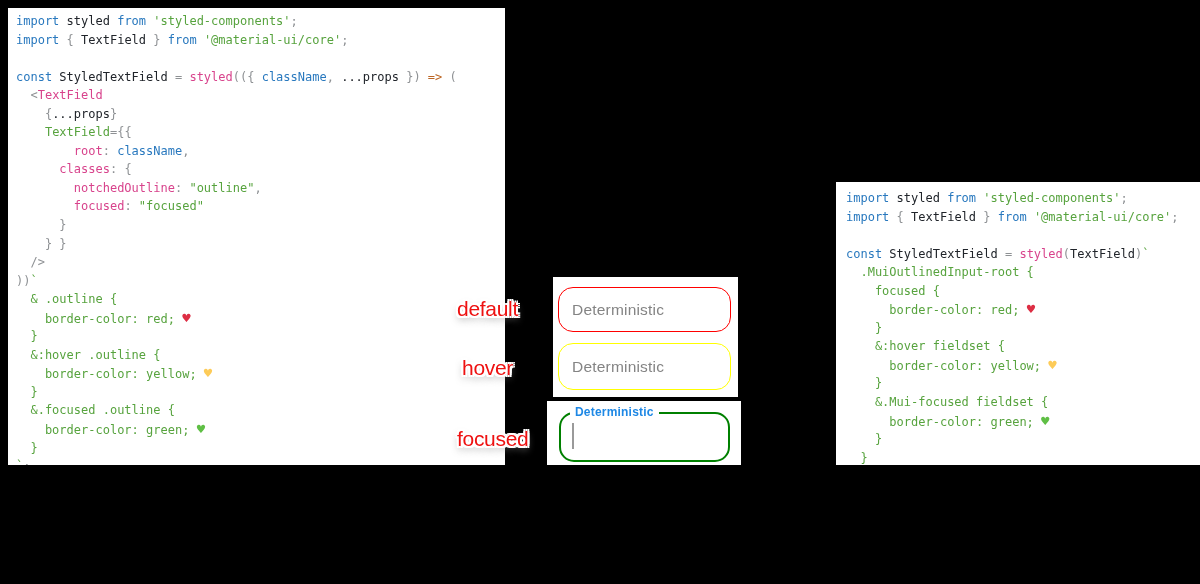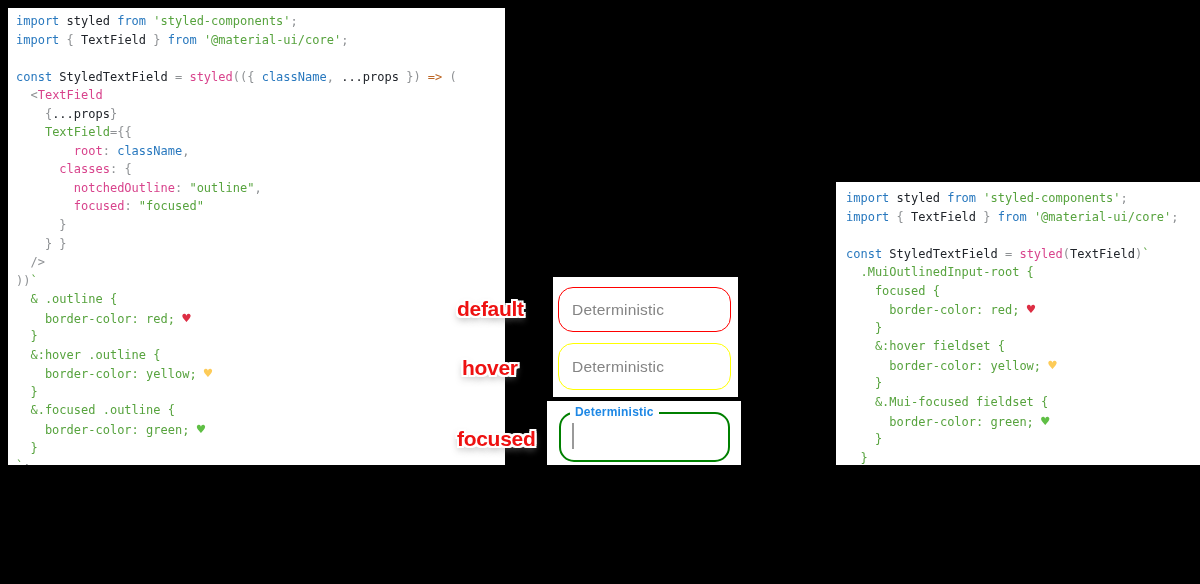--- a/index.html
+++ b/index.html
@@ -28,21 +28,21 @@
   .tf{position:absolute;background:#fff;border-radius:15px;box-sizing:border-box;}
   .tf-red{left:5px;top:10px;width:173px;height:45px;border:1.5px solid #ff0000;}
   .tf-yellow{left:5px;top:66px;width:173px;height:47px;border:1.5px solid #ffff00;}
   .tf-green{left:12px;top:11px;width:171px;height:50px;border:2px solid #008000;}
   .tf-label{position:absolute;left:13px;top:50%;transform:translateY(-50%);
             color:#848484;font-size:15.5px;letter-spacing:.2px;}
   .tf-notch-label{position:absolute;left:9px;top:-9px;background:#fff;padding:0 5px;
                   color:#1e88e5;font-size:12px;font-weight:700;letter-spacing:.2px;}
   .text-cursor{position:absolute;left:11px;top:9px;width:2px;height:26px;background:#9a9a9a;}
   
-  .anno{position:absolute;color:#ee1111;font-weight:700;letter-spacing:-.3px;
+  .anno{position:absolute;color:#ee1111;font-weight:400;letter-spacing:-.3px;
         text-shadow:-2px -2px 0 #fff,2px -2px 0 #fff,-2px 2px 0 #fff,2px 2px 0 #fff,
                     0 -2px 0 #fff,0 2px 0 #fff,-2px 0 0 #fff,2px 0 0 #fff,
                     0 4px 7px rgba(140,140,140,.9);}
   .anno-state{font-size:21px;}
   .anno-caption{font-size:28px;}
   .anno-default{left:457px;top:297px;}
   .anno-hover{left:462px;top:356px;text-align:center;}
   .anno-focused{left:457px;top:427px;}
   .anno-classes{left:94px;top:506px;}
   .anno-globals{left:914px;top:519px;}

